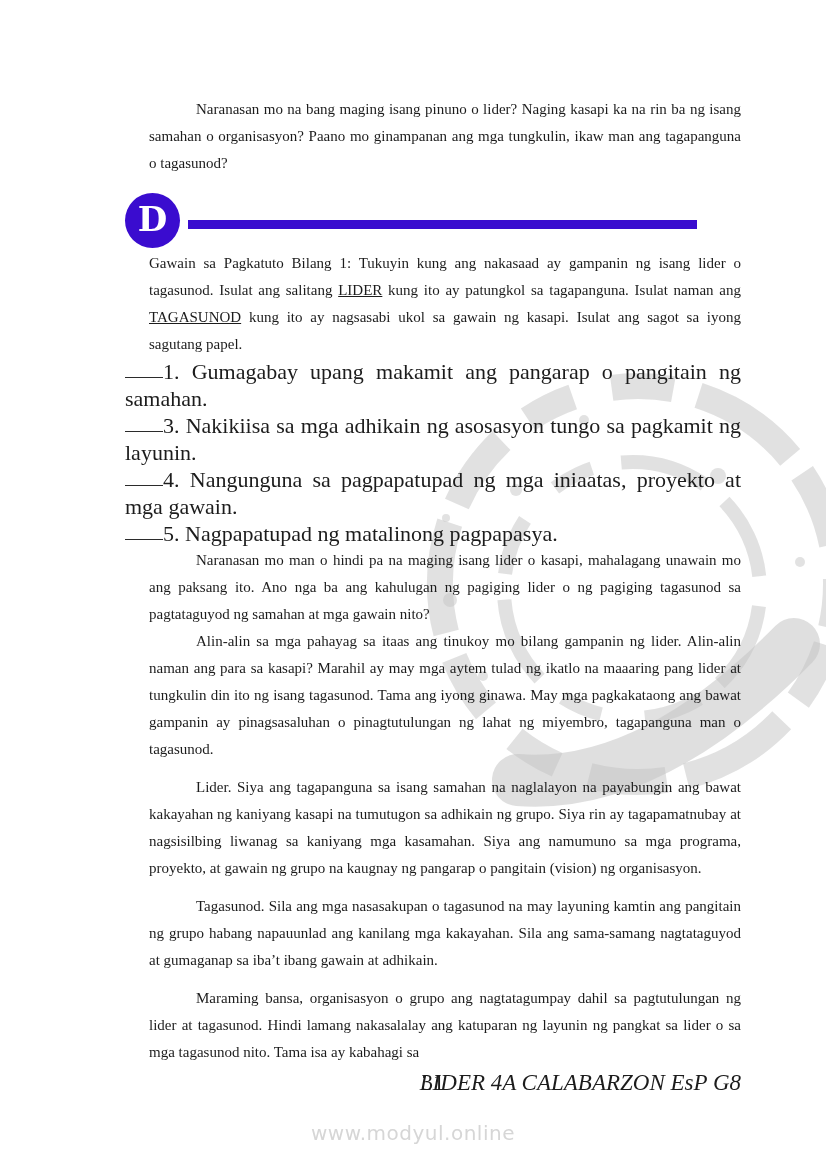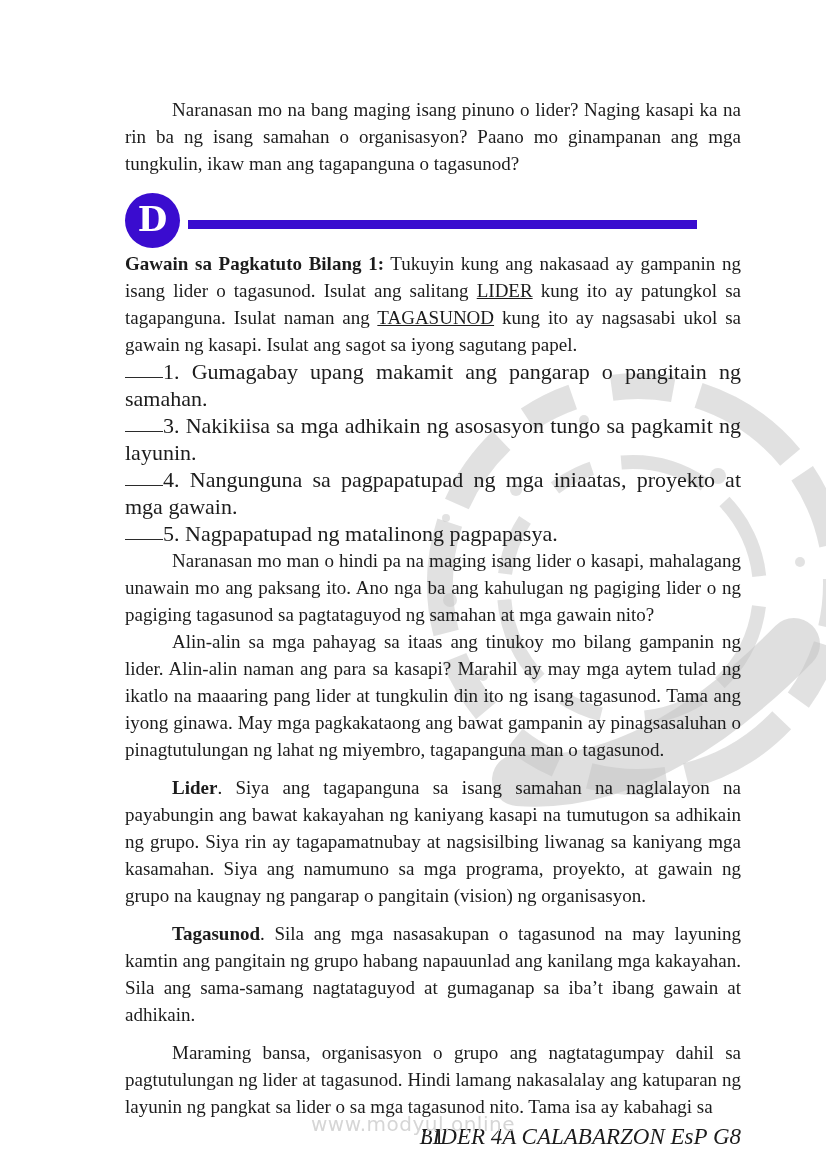--- a/index.html
+++ b/index.html
@@ -13,23 +13,24 @@
     overflow: hidden;
     font-family: "Liberation Serif", "DejaVu Serif", serif;
     color: #1c1c1c;
   }
   .content {
     position: relative;
     z-index: 1;
     padding: 96px 85px 0 125px;
   }
   .para {
-    font-size: 19px;
+    font-size: 15px;
     line-height: 27px;
     text-align: justify;
+    margin-left: 24px;
   }
   .indent { text-indent: 47px; }
   .gap-top { margin-top: 11px; }
 
   
   .marker-row {
     display: flex;
     align-items: flex-start;
     height: 55px;
     margin: 16px 0 2px 0;
@@ -60,21 +61,21 @@
     line-height: 27px;
     text-align: justify;
   }
   .blank {
     display: inline-block;
     width: 38px;
     border-bottom: 1.4px solid #2b2b2b;
     vertical-align: 1px;
   }
   .kw { text-decoration: underline; }
-  b.lead { font-weight: bold; }
+  b.lead { font-weight: normal; }
 
   
   .footer {
     position: relative;
     margin-top: 4px;
     height: 24px;
     font-size: 23px;
   }
   .footer .page-num {
     position: absolute;
@@ -95,21 +96,21 @@
     width: 438px;
     height: 455px;
     z-index: 0;
     pointer-events: none;
   }
 
   
   .site-watermark {
     position: absolute;
     left: 0; right: 0;
-    bottom: 33px;
+    bottom: 24px;
     text-align: center;
     font-family: "DejaVu Sans", sans-serif;
     font-size: 20px;
     letter-spacing: 0.5px;
     color: var(--watermark_gray, #d6d6d6);
     z-index: 2;
   }
 </style>
 </head>
 <body>

